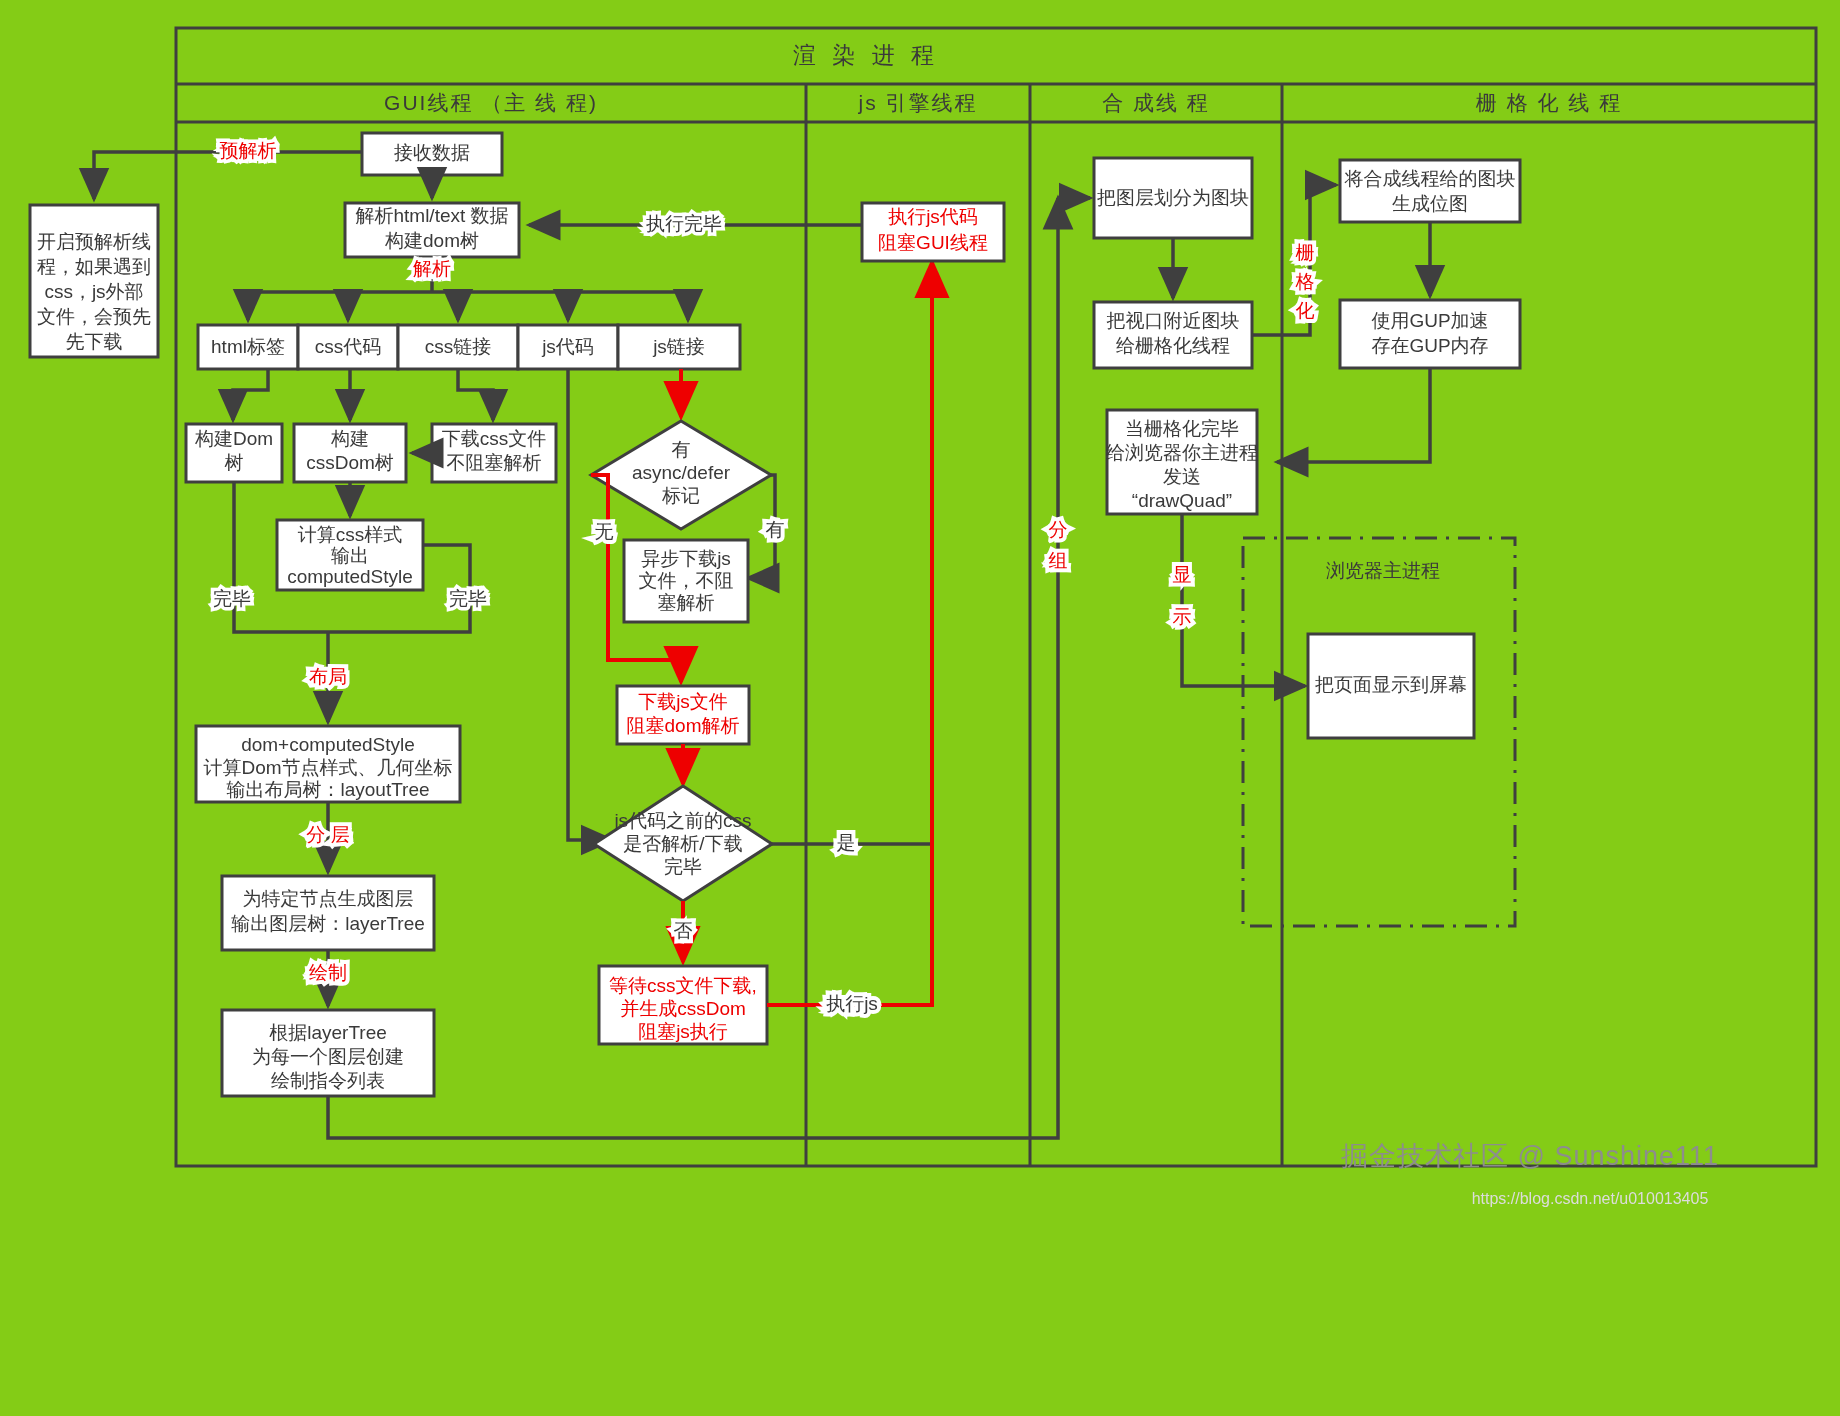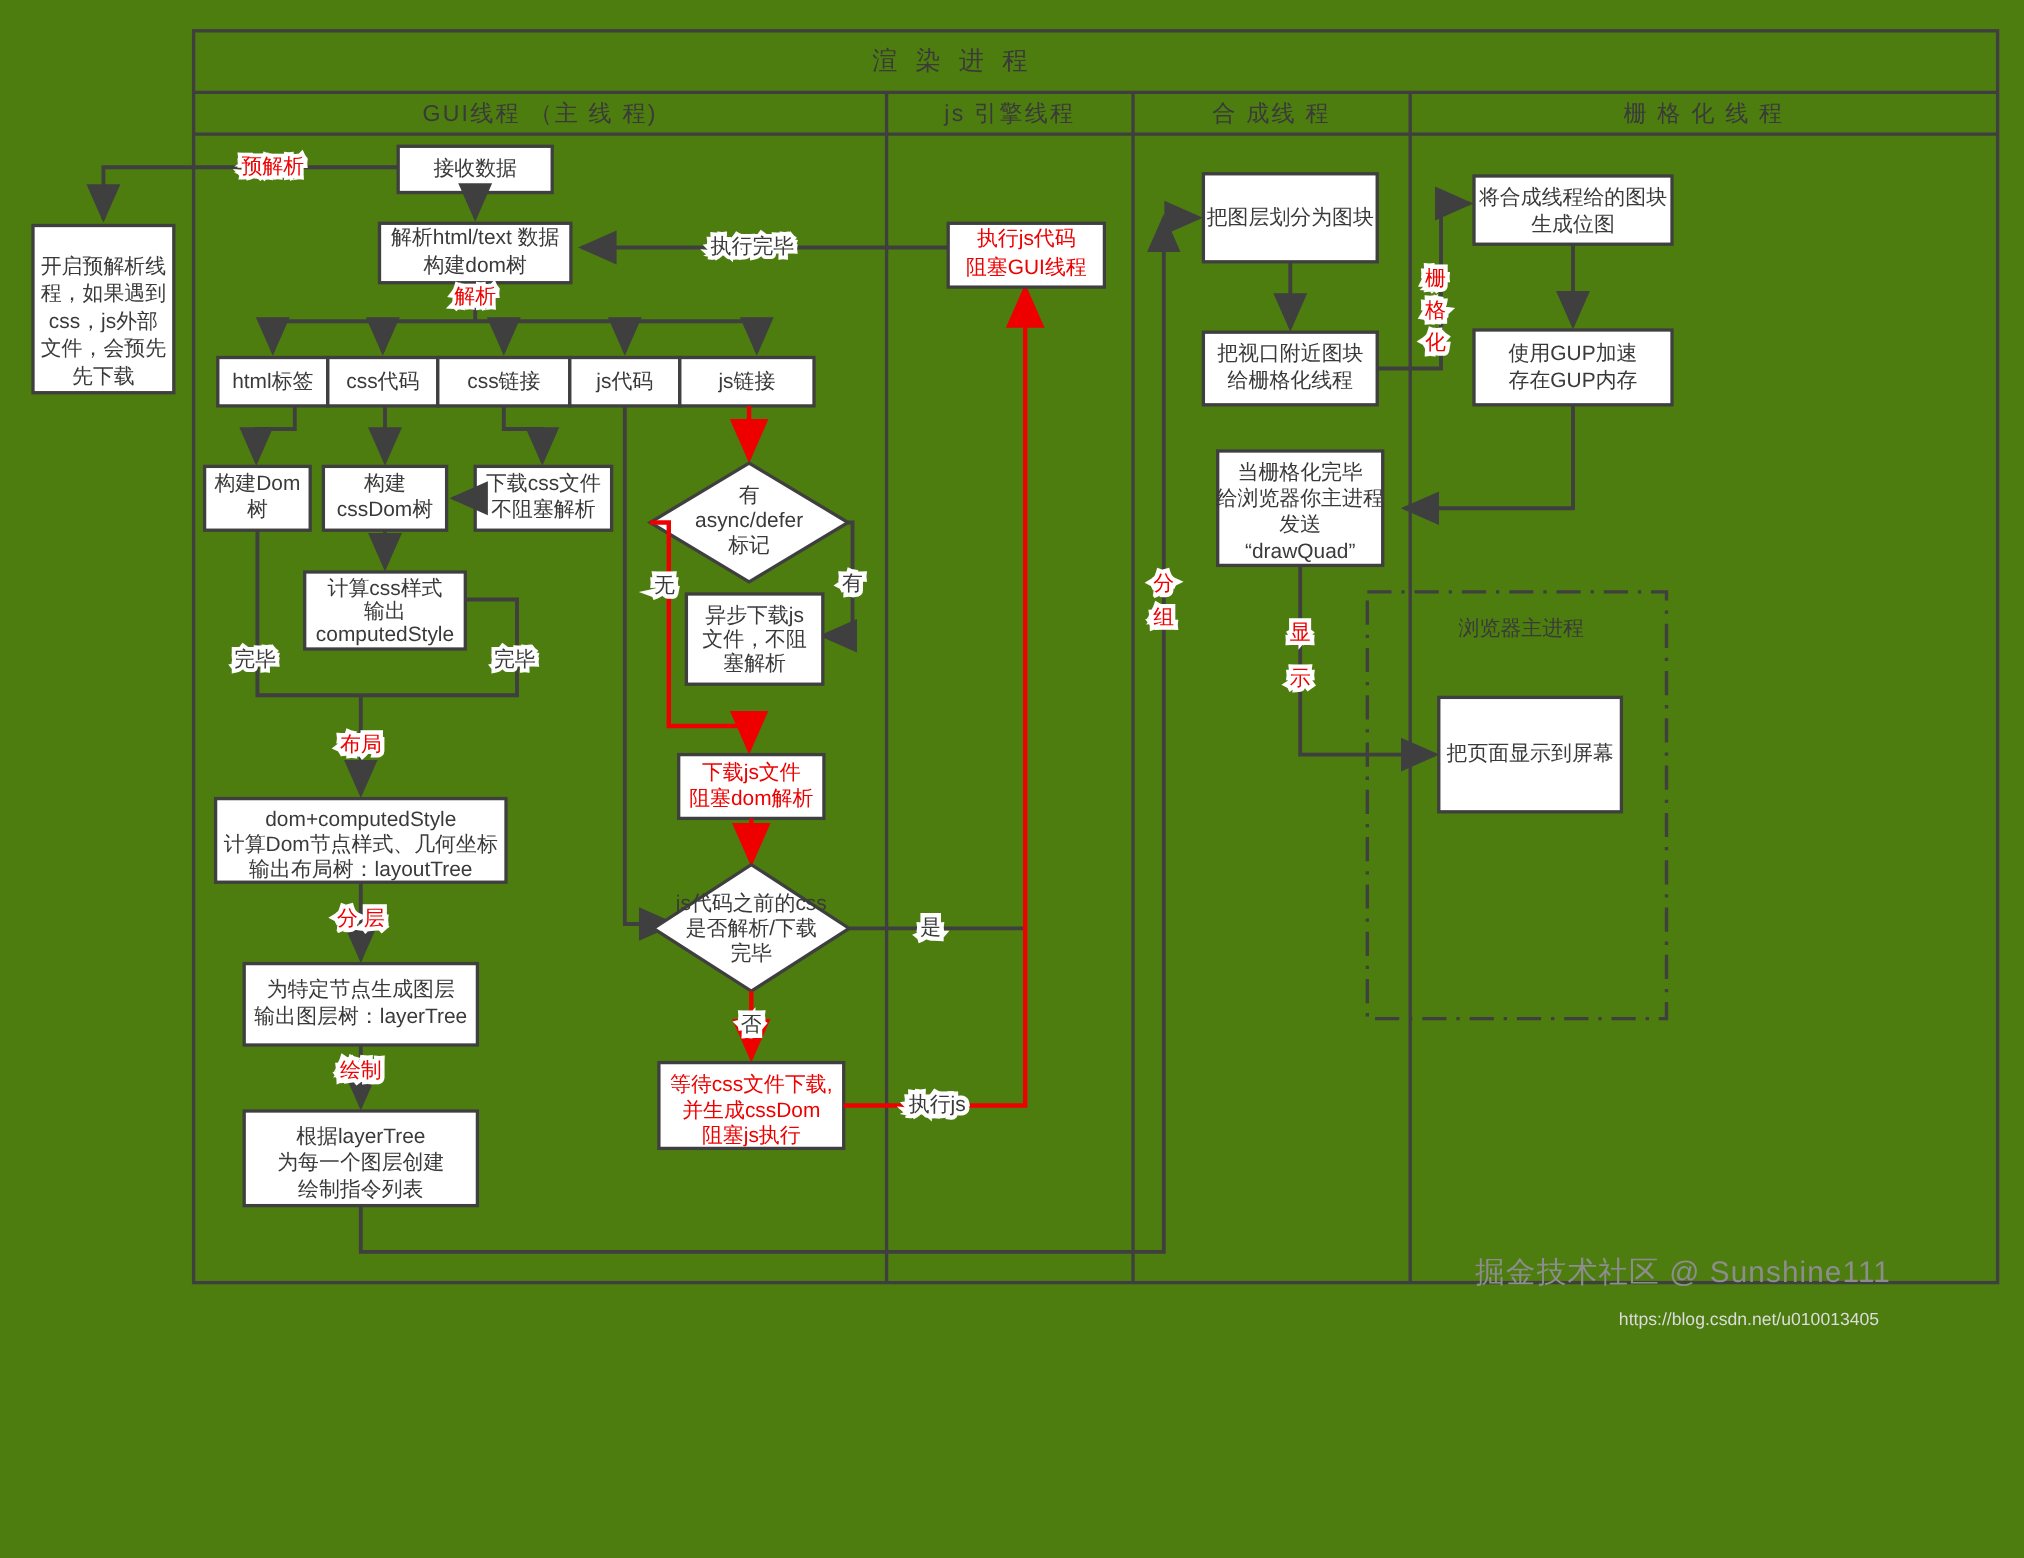--- a/index.html
+++ b/index.html
@@ -4,21 +4,21 @@
 <style>
   html, body {
     margin: 0;
     padding: 0;
     background: #ffffff;
   }
   #canvas-wrap {
     position: relative;
     width: 1840px;
     height: 1416px;
-    background: #4d7c0f;
+    background: #84cc16;
     font-family: "Liberation Sans", "DejaVu Sans", sans-serif;
   }
   svg#diagram {
     position: absolute;
     top: 0; left: 0;
     width: 1840px;
     height: 1416px;
   }
   .bx { fill: #ffffff; stroke: #3f3f3f; stroke-width: 3; }
   .lane { fill: none; stroke: #3f3f3f; stroke-width: 3; }

